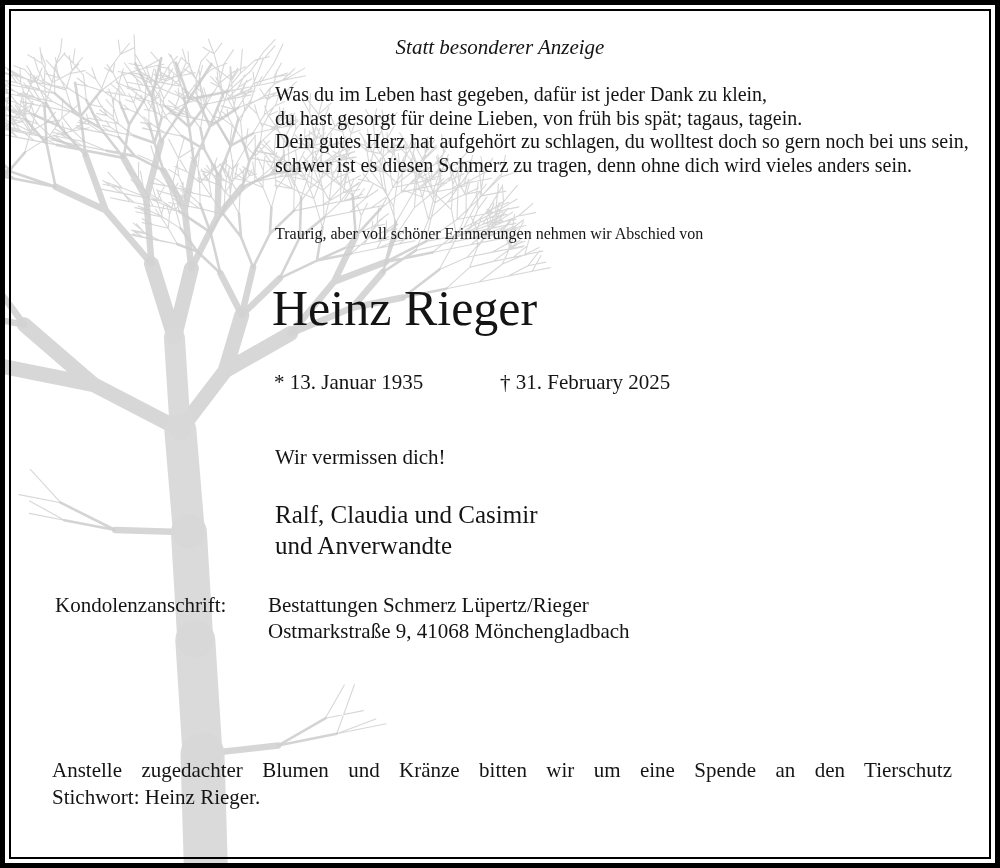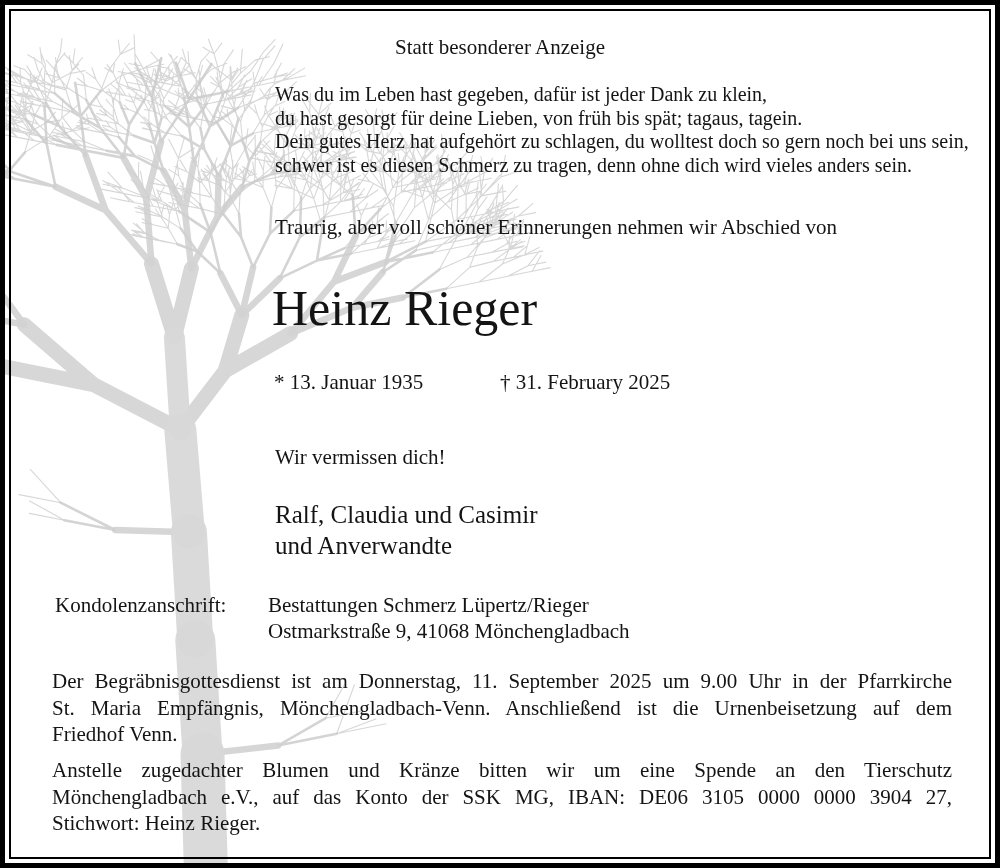--- a/index.html
+++ b/index.html
@@ -14,23 +14,23 @@
     font-family:"Liberation Serif","DejaVu Serif",serif;
     -webkit-font-smoothing:antialiased;
   }
   .stage{position:absolute;inset:0;}
   
   #tree{position:absolute;inset:0;z-index:0;}
   
   .outer-frame{position:absolute;inset:0;border:5px solid var(--border);z-index:3;pointer-events:none;}
   .inner-frame{position:absolute;inset:9px;border:2px solid var(--border);z-index:3;pointer-events:none;}
   .txt{position:absolute;z-index:2;white-space:nowrap;}
-  .header{left:0;top:34px;width:100%;text-align:center;font-size:21px;line-height:26px;}
+  .header{left:0;top:34px;width:100%;text-align:center;font-size:21px;line-height:26px;font-style:italic;}
   .poem{left:275px;top:83px;font-size:20px;line-height:23.5px;}
-  .intro{left:275px;top:214px;font-size:21px;line-height:27px;}
+  .intro{left:275px;top:220px;font-size:16px;line-height:27px;}
   .name{left:272px;top:283px;font-size:50px;line-height:1;}
   .birth{left:274px;top:370px;font-size:21px;line-height:24px;}
   .death{left:500px;top:370px;font-size:21px;line-height:24px;}
   .farewell{left:275px;top:445px;font-size:21px;line-height:24px;}
   .mourners{left:275px;top:499px;font-size:25px;line-height:31px;}
   .cond-label{left:55px;top:592px;font-size:21px;line-height:26px;text-align:center;}
   .cond-lines{left:268px;top:592px;font-size:21px;line-height:26px;}
   .para{position:absolute;z-index:2;left:52px;width:900px;font-size:21px;line-height:26.5px;}
   .para .jline{text-align:justify;text-align-last:justify;}
   .para .lastline{text-align:left;}
@@ -76,27 +76,21 @@
     <div>Ralf, Claudia und Casimir</div>
     <div>und Anverwandte</div>
   </div>
 
   <div class="txt cond-label">Kondolenzanschrift:</div>
   <div class="txt cond-lines">
     <div>Bestattungen Schmerz Lüpertz/Rieger</div>
     <div>Ostmarkstraße 9, 41068 Mönchengladbach</div>
   </div>
 
-  <div class="para para1">
-    <div class="jline">Der Begräbnisgottesdienst ist am Donnerstag, 11. September 2025 um 9.00 Uhr in der Pfarrkirche</div>
-    <div class="jline">St. Maria Empfängnis, Mönchengladbach-Venn. Anschließend ist die Urnenbeisetzung auf dem</div>
-    <div class="lastline">Friedhof Venn.</div>
-  </div>
 
   <div class="para para2">
     <div class="jline">Anstelle zugedachter Blumen und Kränze bitten wir um eine Spende an den Tierschutz</div>
-    <div class="jline">Mönchengladbach e.V., auf das Konto der SSK MG, IBAN: DE06 3105 0000 0000 3904 27,</div>
     <div class="lastline">Stichwort: Heinz Rieger.</div>
   </div>
 
   <div class="outer-frame"></div>
   <div class="inner-frame"></div>
 </div>
 
 </body></html>

